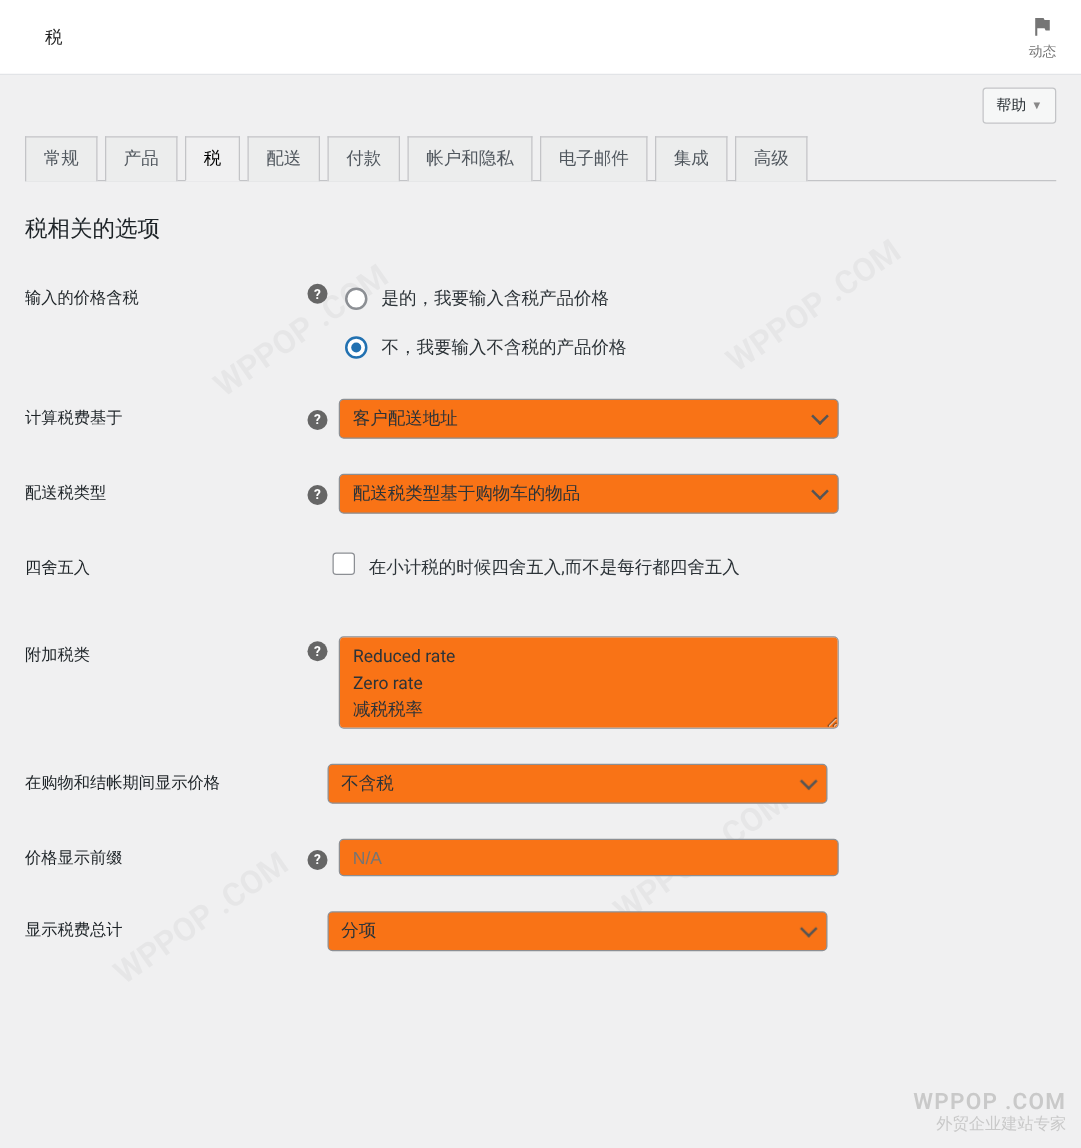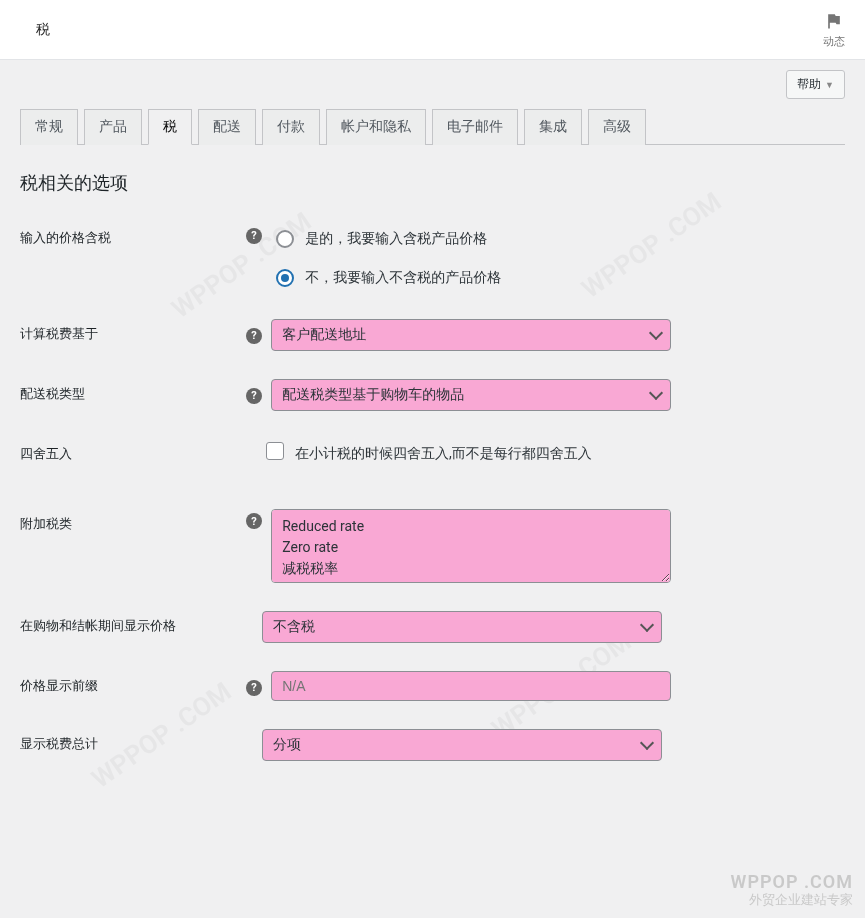--- a/index.html
+++ b/index.html
@@ -155,21 +155,21 @@
     border: 1px solid #8c8f94;
     border-radius: 3px;
     background: #fff;
     cursor: pointer;
   }
   .select, .text-input, .textarea {
     width: 440px;
     max-width: 400px;
     border: 1px solid #8c8f94;
     border-radius: 4px;
-    background: #f9a8d4;
+    background: #f97316;
     padding: 6px 30px 6px 10px;
     font-size: 14px;
     color: #2c3338;
     position: relative;
     cursor: pointer;
   }
   .select-wrap { position: relative; width: 400px; }
   .select-wrap::after {
     content: "";
     position: absolute;

